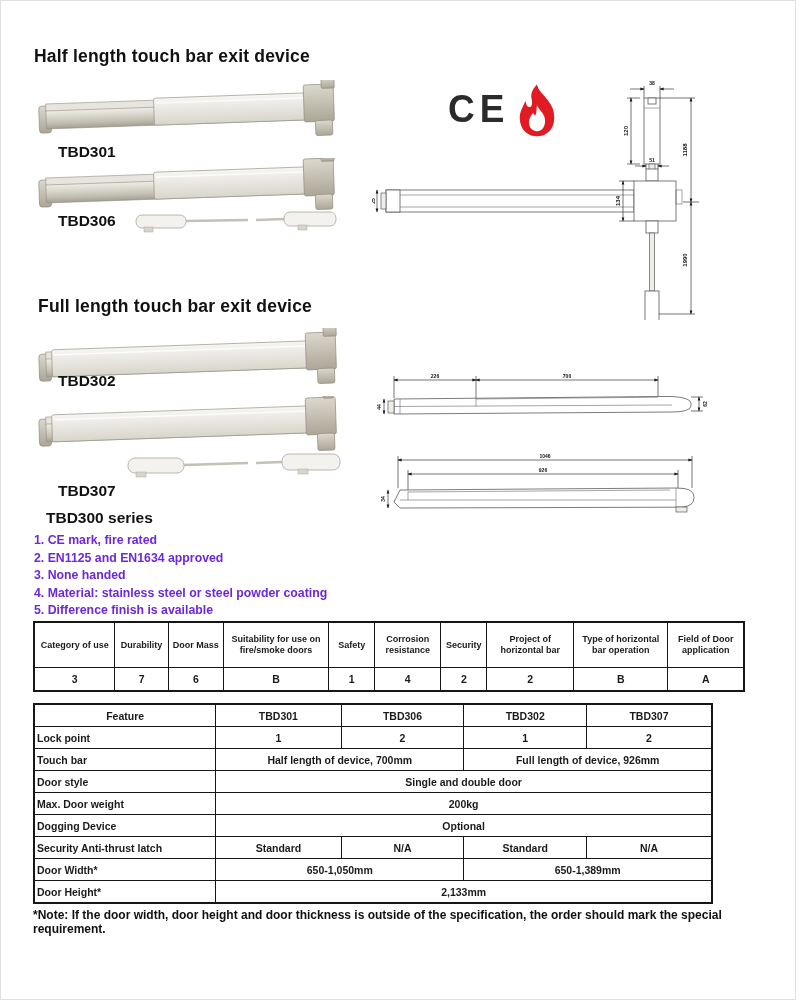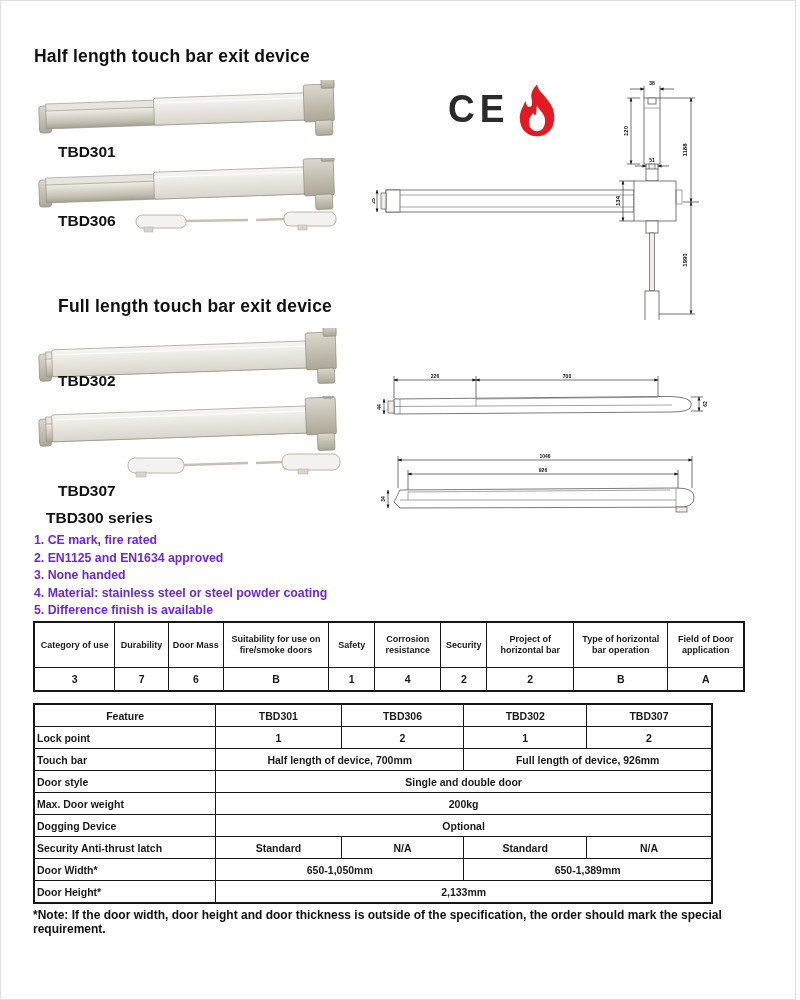--- a/index.html
+++ b/index.html
@@ -148,21 +148,21 @@
     <rect class="dvf" x="271.5" y="155" width="5" height="58"></rect>
     <rect class="dv" x="267" y="213" width="14" height="42"></rect>
     <rect class="dvf" x="270" y="255" width="8" height="6"></rect>
     <polygon class="dvf" points="274,261 271,267 277,267"></polygon>
 
     <line class="dm" x1="313" y1="124" x2="313" y2="236" marker-start="url(#arrS)" marker-end="url(#arrE)"></line>
     <path class="dm" d="M281,236 H317"></path>
     <text class="dt" transform="translate(309,182) rotate(-90)" text-anchor="middle">1990</text>
   </svg>
 
-  <div class="abs sec-title" style="left:38px;top:296px;margin-left:20px;">Full length touch bar exit device</div>
+  <div class="abs sec-title" style="left:38px;top:296px;">Full length touch bar exit device</div>
 
   <svg class="abs" style="left:36px;top:328px;" width="310" height="62" viewBox="0 0 310 62">
     <g transform="rotate(-2 155 31)">
       <rect x="3" y="21" width="12" height="27" rx="3" fill="url(#headGrad)" stroke="#8f8a7e" stroke-width="0.7"></rect>
       <rect x="10" y="19" width="262" height="8" fill="#e7e5de" stroke="#948f83" stroke-width="0.6"></rect>
       <rect x="10" y="26" width="262" height="18" fill="url(#railGrad)" stroke="#948f83" stroke-width="0.6"></rect>
       <rect x="16" y="17" width="256" height="27" rx="2" fill="url(#padGrad)" stroke="#9a958a" stroke-width="0.7"></rect>
       <line x1="18" y1="22" x2="270" y2="22" stroke="#ffffff" stroke-width="1.3" opacity="0.85"></line>
       <rect x="270" y="9" width="30" height="37" rx="2" fill="url(#headGrad)" stroke="#8f8a7e" stroke-width="0.7"></rect>
       <rect x="288" y="2" width="13" height="11" rx="1" fill="url(#headGrad)" stroke="#8f8a7e" stroke-width="0.7"></rect>

